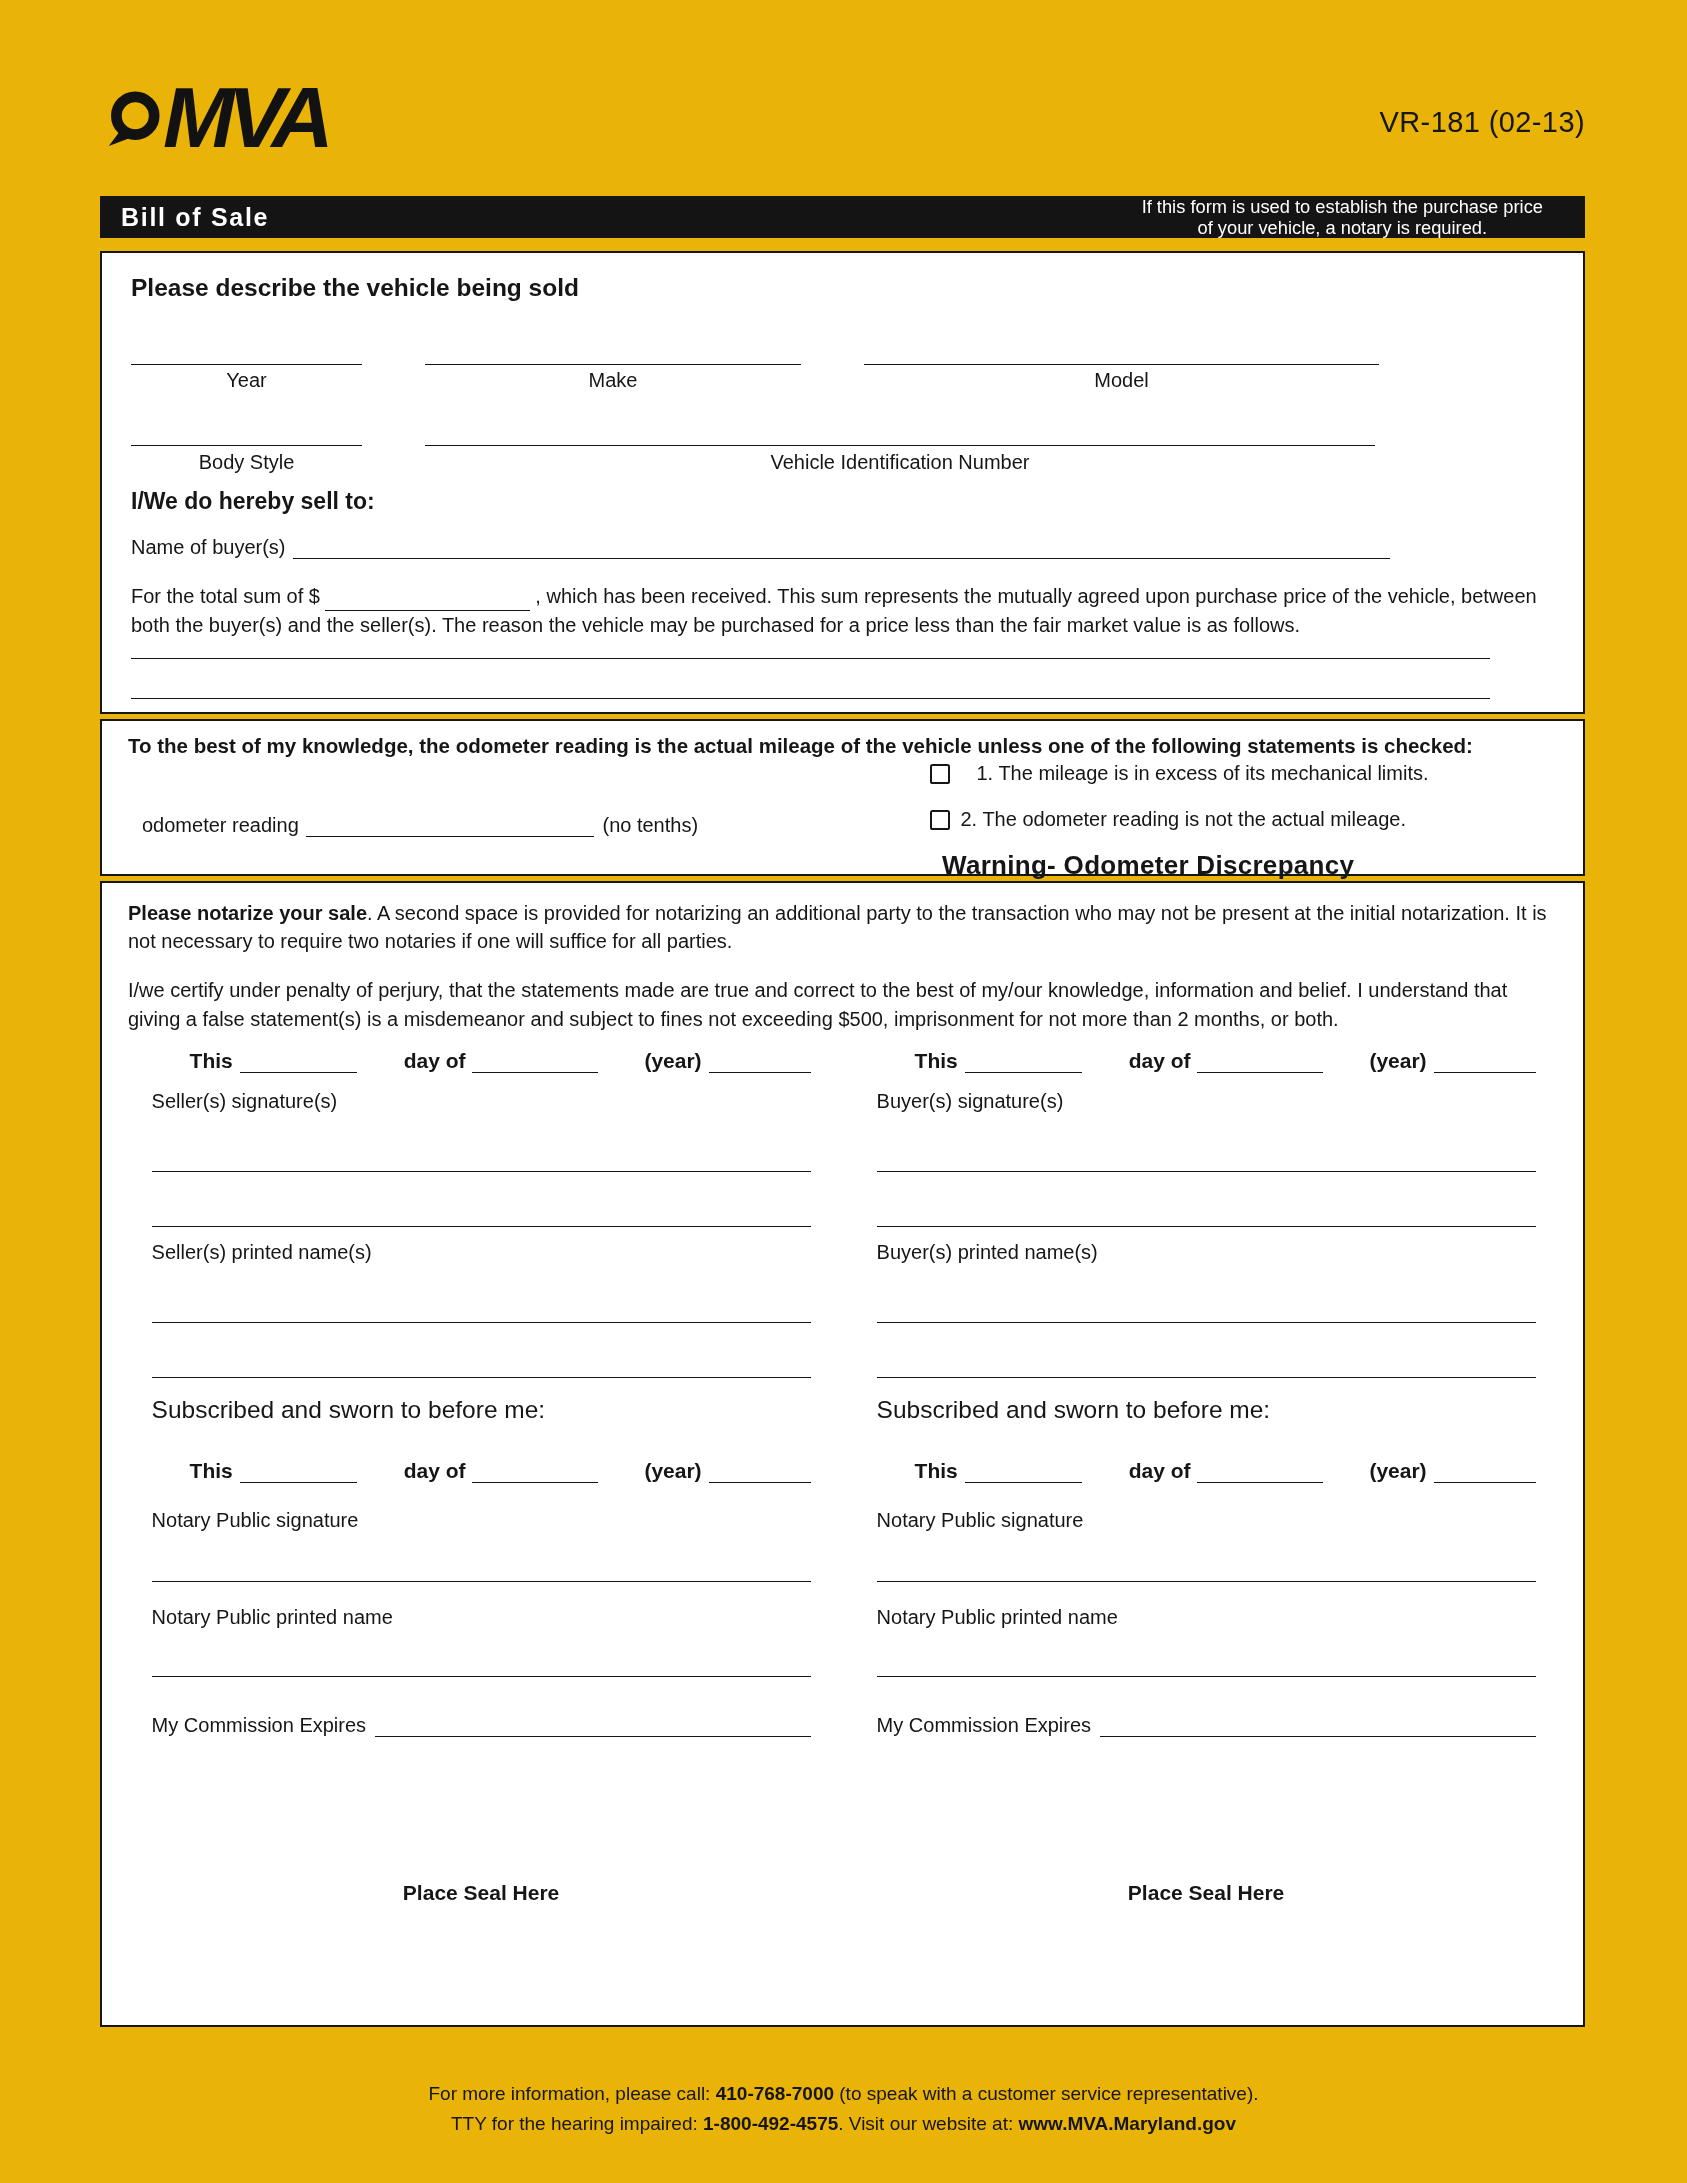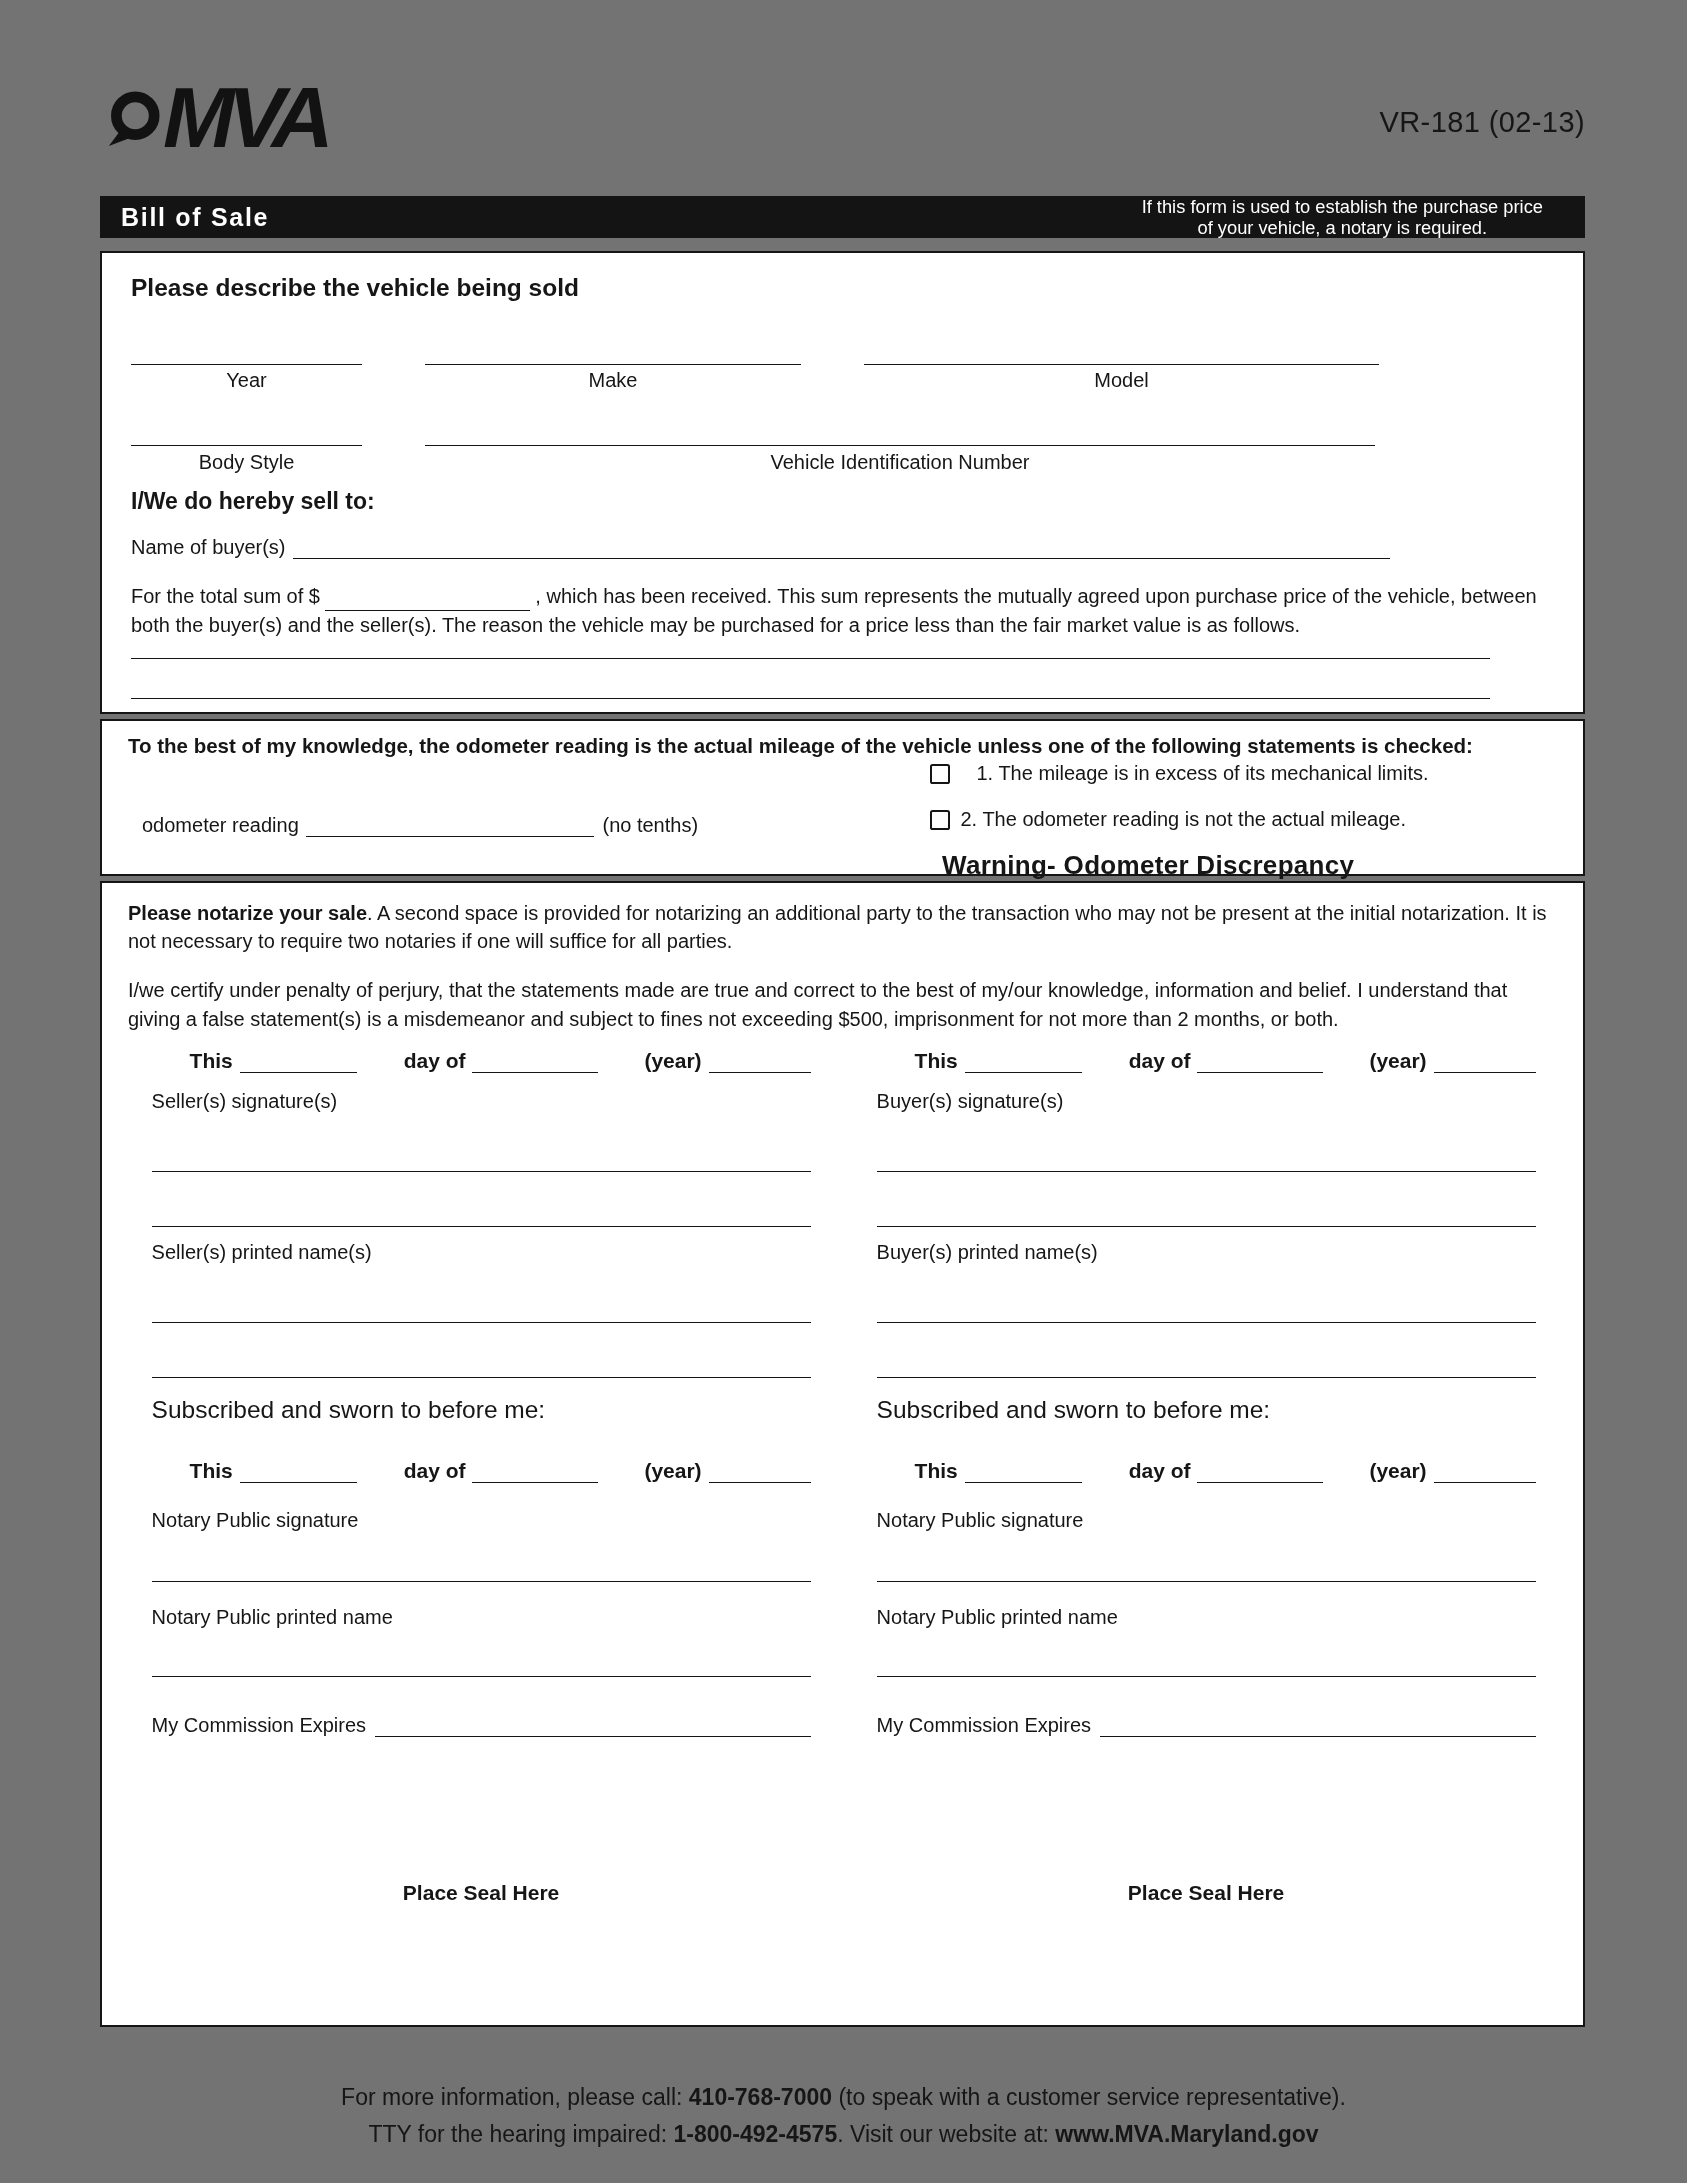--- a/index.html
+++ b/index.html
@@ -2,21 +2,21 @@
 <html style="font-size:14px"><head>
 <meta charset="utf-8">
 <style>
   * { margin:0; padding:0; box-sizing:border-box; }
   html,body { background:#ffffff; }
   body {
     width:1687px; height:2184px;
     font-family:"Liberation Sans","DejaVu Sans",sans-serif;
     color:#161616;
   }
-  .page { position:relative; width:1687px; height:2184px; background:#737373; overflow:hidden; }
+  .page { position:relative; width:1687px; height:2184px; background:#eab308; overflow:hidden; }
 
   
   .header { position:absolute; top:83px; left:100px; width:1485px; display:flex; align-items:flex-start; }
   .logo { display:flex; align-items:center; }
   .logo-icon { width:63px; height:63px; margin-top:5.2px; }
   .logo-text {
     font-size:86px; font-weight:bold; font-style:italic;
     letter-spacing:-7px; line-height:66px; color:#121212;
     padding-right:12.2px;
   }
@@ -103,21 +103,21 @@
   .wline.n2 { margin-top:47px; }
 
   .sworn { font-size:24.5px; margin-top:17.5px; }
 
   .commission-row { display:flex; align-items:flex-end; font-size:20px; margin-top:37px; }
   .commission-row .lbl { white-space:nowrap; padding-right:8.7px; }
 
   .seal { margin-top:auto; margin-bottom:40px; text-align:center; font-size:21px; font-weight:bold; }
 
   
-  .footer { position:absolute; top:2079px; left:0; width:1687px; text-align:center; font-size:23px; line-height:1.6; }
+  .footer { position:absolute; top:2079px; left:0; width:1687px; text-align:center; font-size:19px; line-height:1.6; }
   .b { font-weight:bold; }
 </style>
 </head>
 <body>
 
 <div class="page">
 
   <div class="header">
     <div class="logo">
       <svg class="logo-icon" viewBox="0 0 100 100">

